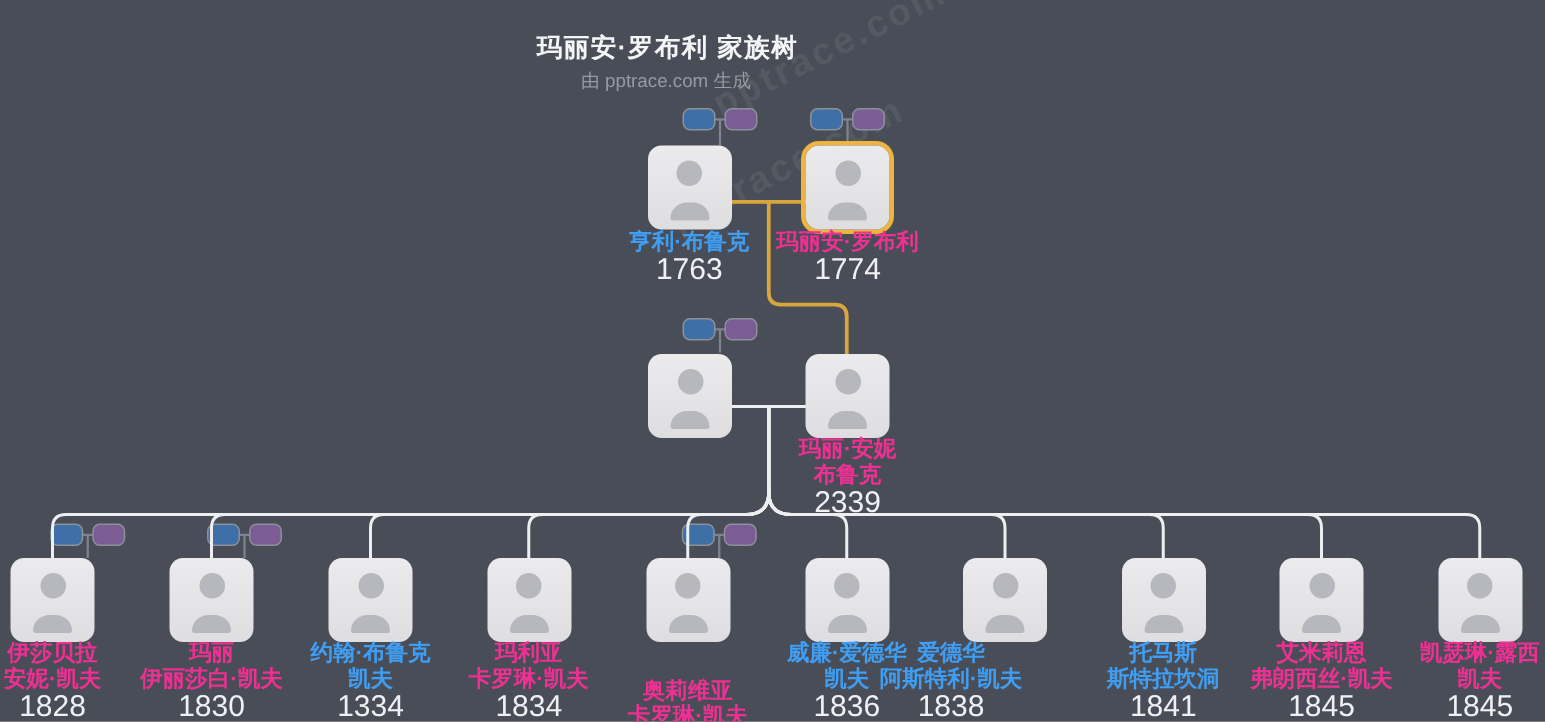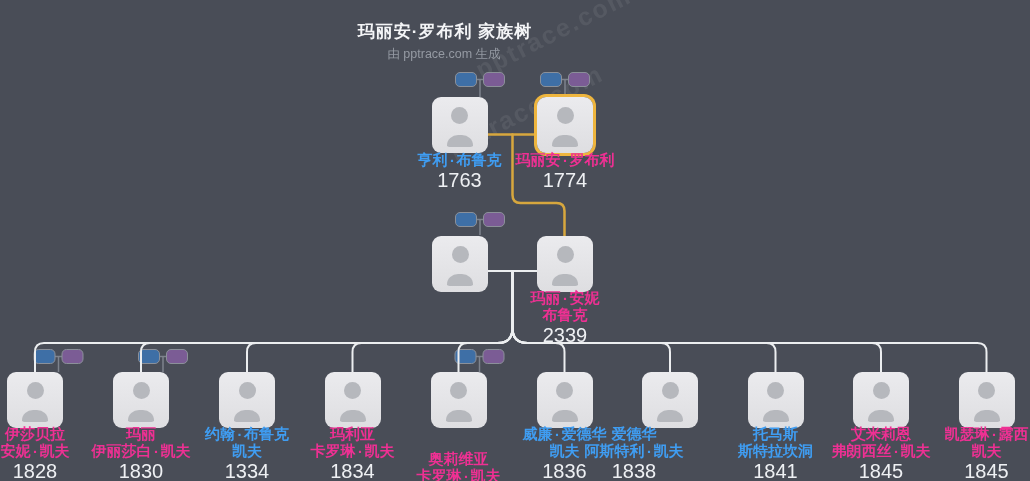--- a/index.html
+++ b/index.html
@@ -12,21 +12,21 @@
   .subtitle{position:absolute;left:0;top:46px;width:888px;text-align:center;color:#959aa3;font-size:12.5px;z-index:6;}
 
   svg.lines{position:absolute;left:0;top:0;z-index:2;}
 
   .card{position:absolute;width:56px;height:56px;border-radius:9px;background:linear-gradient(#ebebee,#dedee1);z-index:3;}
   .card.hl{box-shadow:0 0 0 3px var(--highlight,#eeb53e);}
   .head{position:absolute;left:50%;top:10px;width:17px;height:17px;margin-left:-8.5px;border-radius:50%;background:#b6b8bd;}
   .torso{position:absolute;left:50%;bottom:6px;width:26px;height:12px;margin-left:-13px;border-radius:13px 13px 3px 3px / 12px 12px 2px 2px;background:#b6b8bd;}
 
   .label{position:absolute;transform:translateX(-50%);text-align:center;white-space:nowrap;z-index:4;}
-  .label .nm{font-size:15px;font-weight:bold;line-height:17px;font-family:Liberation Mono, monospace;}
+  .label .nm{font-size:15px;font-weight:bold;line-height:17px;}
   .label.male .nm{color:var(--male,#3f9df2);}
   .label.female .nm{color:var(--female,#ee3093);}
   .label .yr{font-size:20px;line-height:18px;color:var(--year,#eef0f3);font-weight:500;margin-top:1px;}
 </style>
 </head>
 <body>
 
 <div id="canvas">
 
   <span class="wm" style="left:468px;top:18px">pptrace.com</span>

